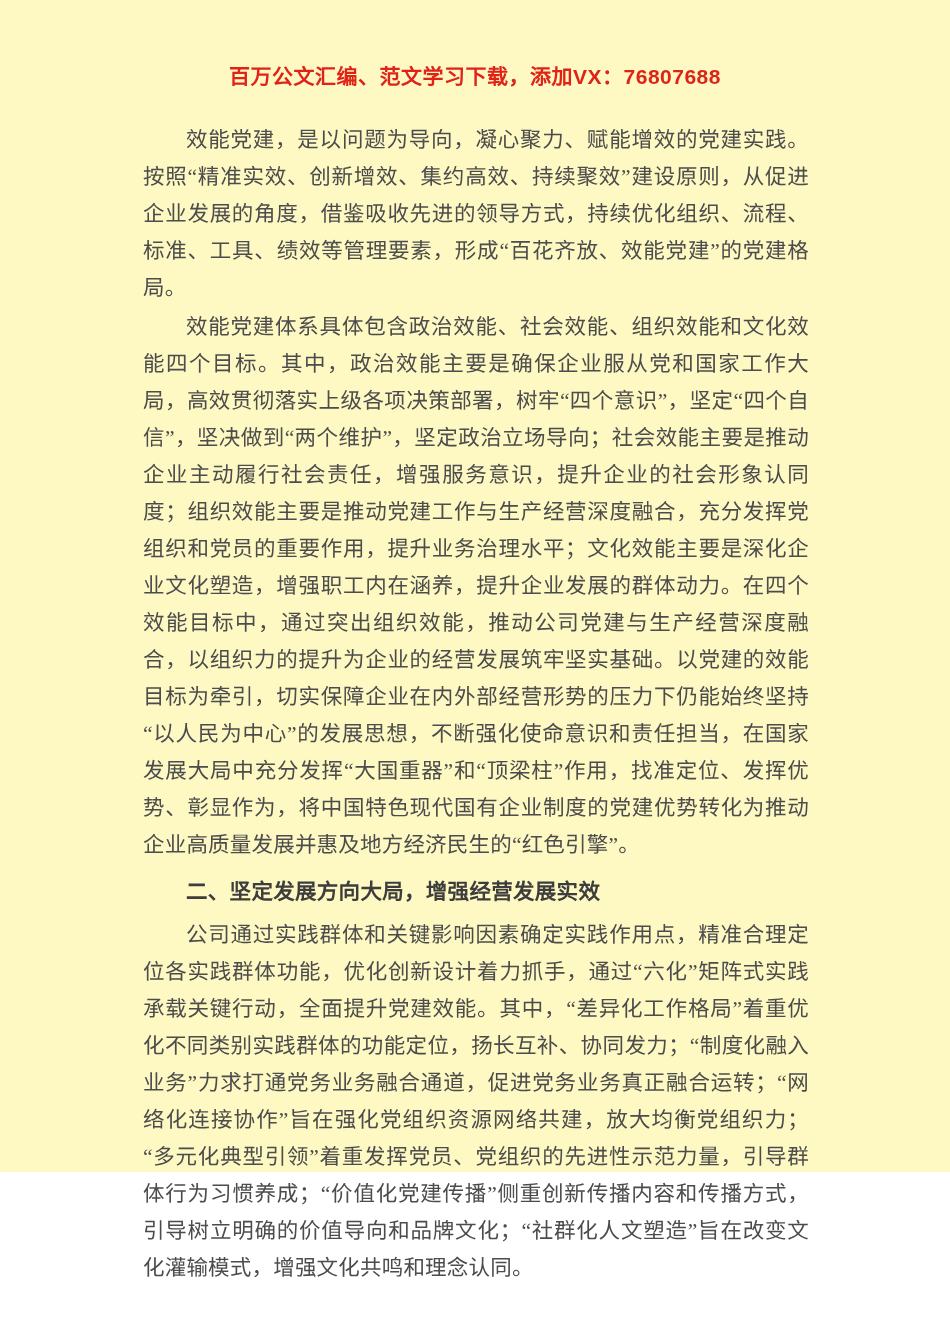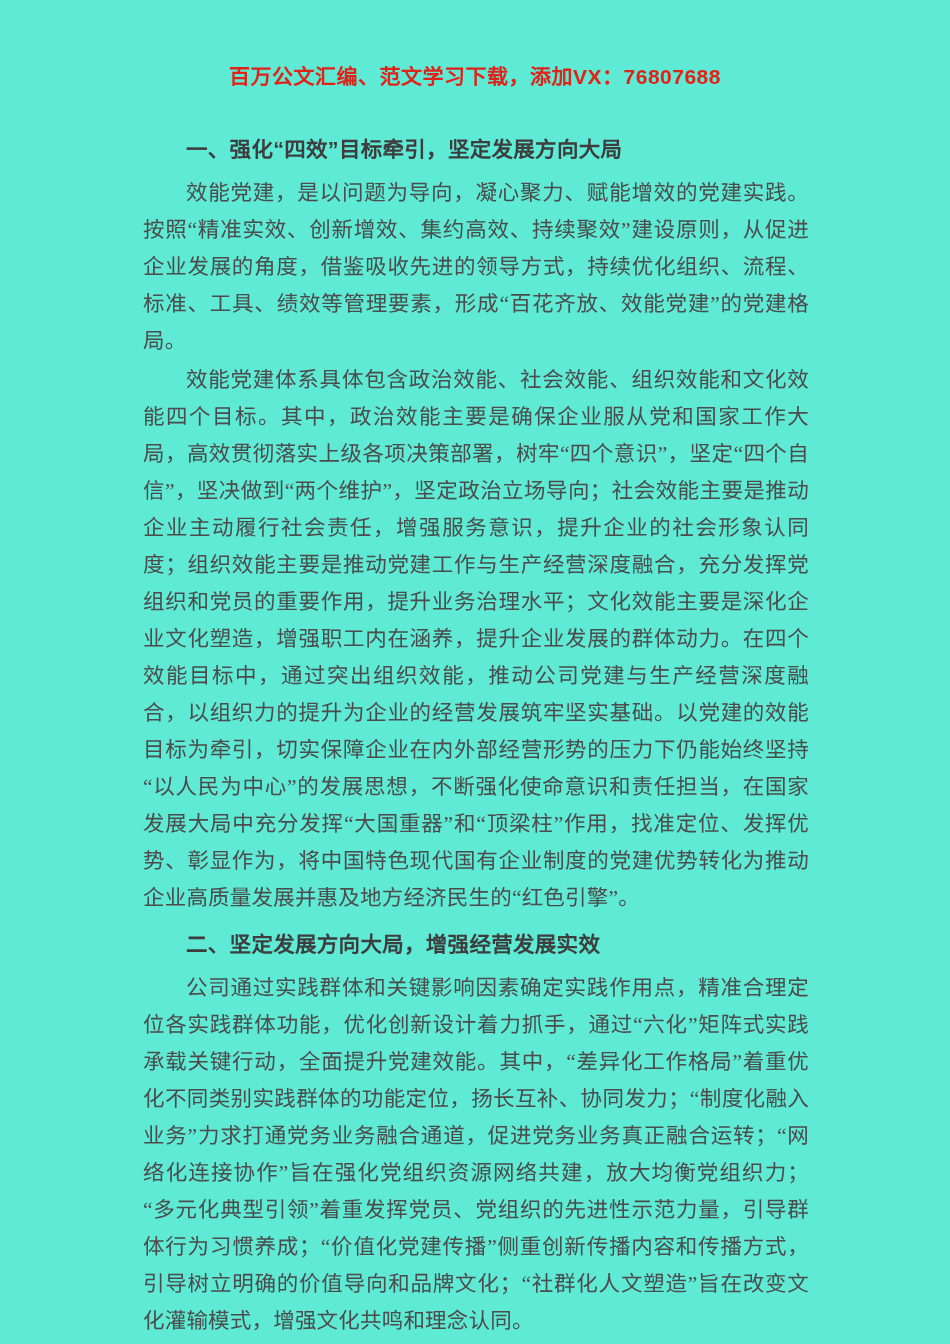--- a/index.html
+++ b/index.html
@@ -11,22 +11,22 @@
   body {
     width: 950px;
     height: 1344px;
     overflow: hidden;
     font-family: "Liberation Serif", "DejaVu Serif", serif;
   }
 
   .page {
     position: relative;
     width: 950px;
-    height: 1344px;
-    background: #5eead4;
+    height: 1172px;
+    background: #fef9c3;
     box-sizing: border-box;
   }
 
   .promo-banner {
     position: absolute;
     top: 60px;
     left: 0;
     width: 950px;
     text-align: center;
     font-family: "Liberation Sans", "DejaVu Sans", sans-serif;
@@ -70,21 +70,20 @@
 </head>
 <body>
 
 <div class="page">
 
   <div class="promo-banner">百万公文汇编、范文学习下载，添加VX：76807688</div>
 
   <div class="doc-body">
 
 
-    <h2 class="section-heading">一、强化“四效”目标牵引，坚定发展方向大局</h2>
 
     <p class="para">效能党建，是以问题为导向，凝心聚力、赋能增效的党建实践。按照“精准实效、创新增效、集约高效、持续聚效”建设原则，从促进企业发展的角度，借鉴吸收先进的领导方式，持续优化组织、流程、标准、工具、绩效等管理要素，形成“百花齐放、效能党建”的党建格局。</p>
 
     <p class="para">效能党建体系具体包含政治效能、社会效能、组织效能和文化效能四个目标。其中，政治效能主要是确保企业服从党和国家工作大局，高效贯彻落实上级各项决策部署，树牢“四个意识”，坚定“四个自信”，坚决做到“两个维护”，坚定政治立场导向；社会效能主要是推动企业主动履行社会责任，增强服务意识，提升企业的社会形象认同度；组织效能主要是推动党建工作与生产经营深度融合，充分发挥党组织和党员的重要作用，提升业务治理水平；文化效能主要是深化企业文化塑造，增强职工内在涵养，提升企业发展的群体动力。在四个效能目标中，通过突出组织效能，推动公司党建与生产经营深度融合，以组织力的提升为企业的经营发展筑牢坚实基础。以党建的效能目标为牵引，切实保障企业在内外部经营形势的压力下仍能始终坚持“以人民为中心”的发展思想，不断强化使命意识和责任担当，在国家发展大局中充分发挥“大国重器”和“顶梁柱”作用，找准定位、发挥优势、彰显作为，将中国特色现代国有企业制度的党建优势转化为推动企业高质量发展并惠及地方经济民生的“红色引擎”。</p>
 
     <h2 class="section-heading">二、坚定发展方向大局，增强经营发展实效</h2>
 
     <p class="para">公司通过实践群体和关键影响因素确定实践作用点，精准合理定位各实践群体功能，优化创新设计着力抓手，通过“六化”矩阵式实践承载关键行动，全面提升党建效能。其中，“差异化工作格局”着重优化不同类别实践群体的功能定位，扬长互补、协同发力；“制度化融入业务”力求打通党务业务融合通道，促进党务业务真正融合运转；“网络化连接协作”旨在强化党组织资源网络共建，放大均衡党组织力；“多元化典型引领”着重发挥党员、党组织的先进性示范力量，引导群体行为习惯养成；“价值化党建传播”侧重创新传播内容和传播方式，引导树立明确的价值导向和品牌文化；“社群化人文塑造”旨在改变文化灌输模式，增强文化共鸣和理念认同。</p>
 
   </div>

